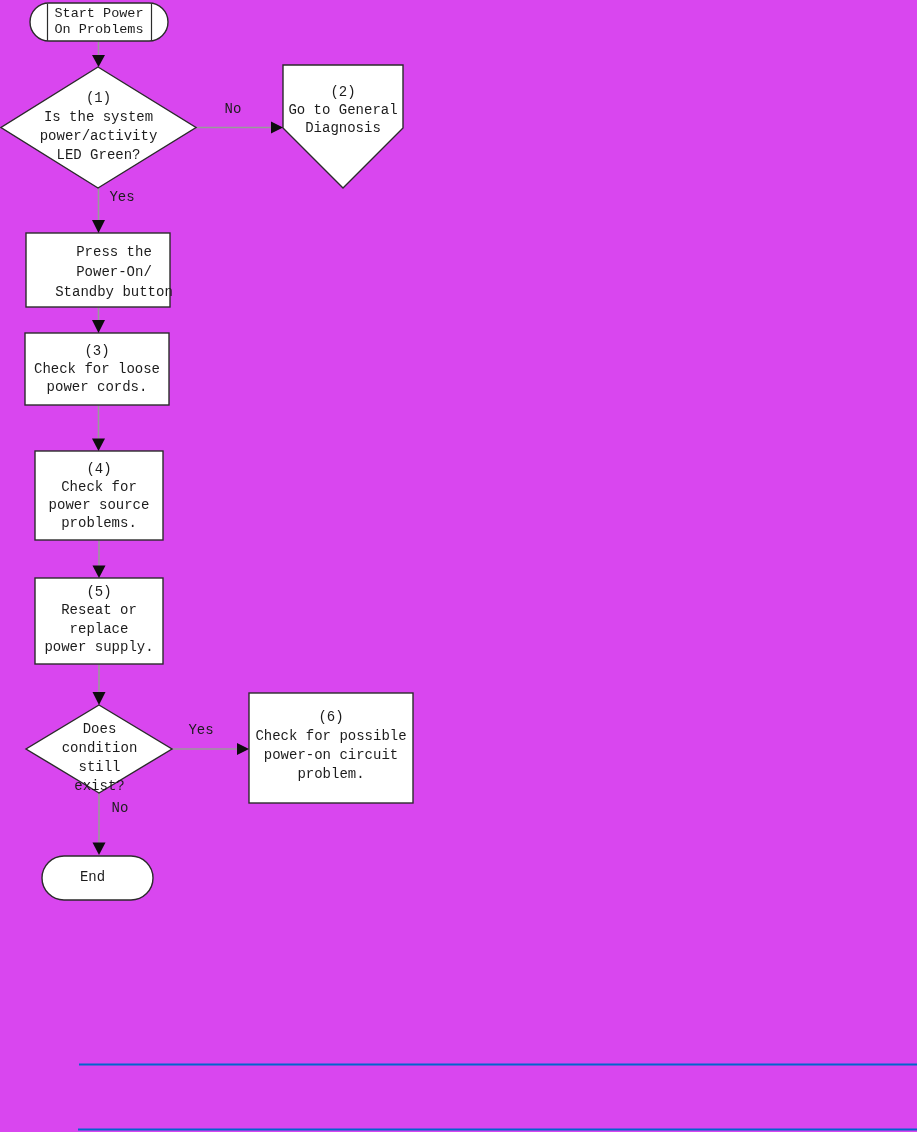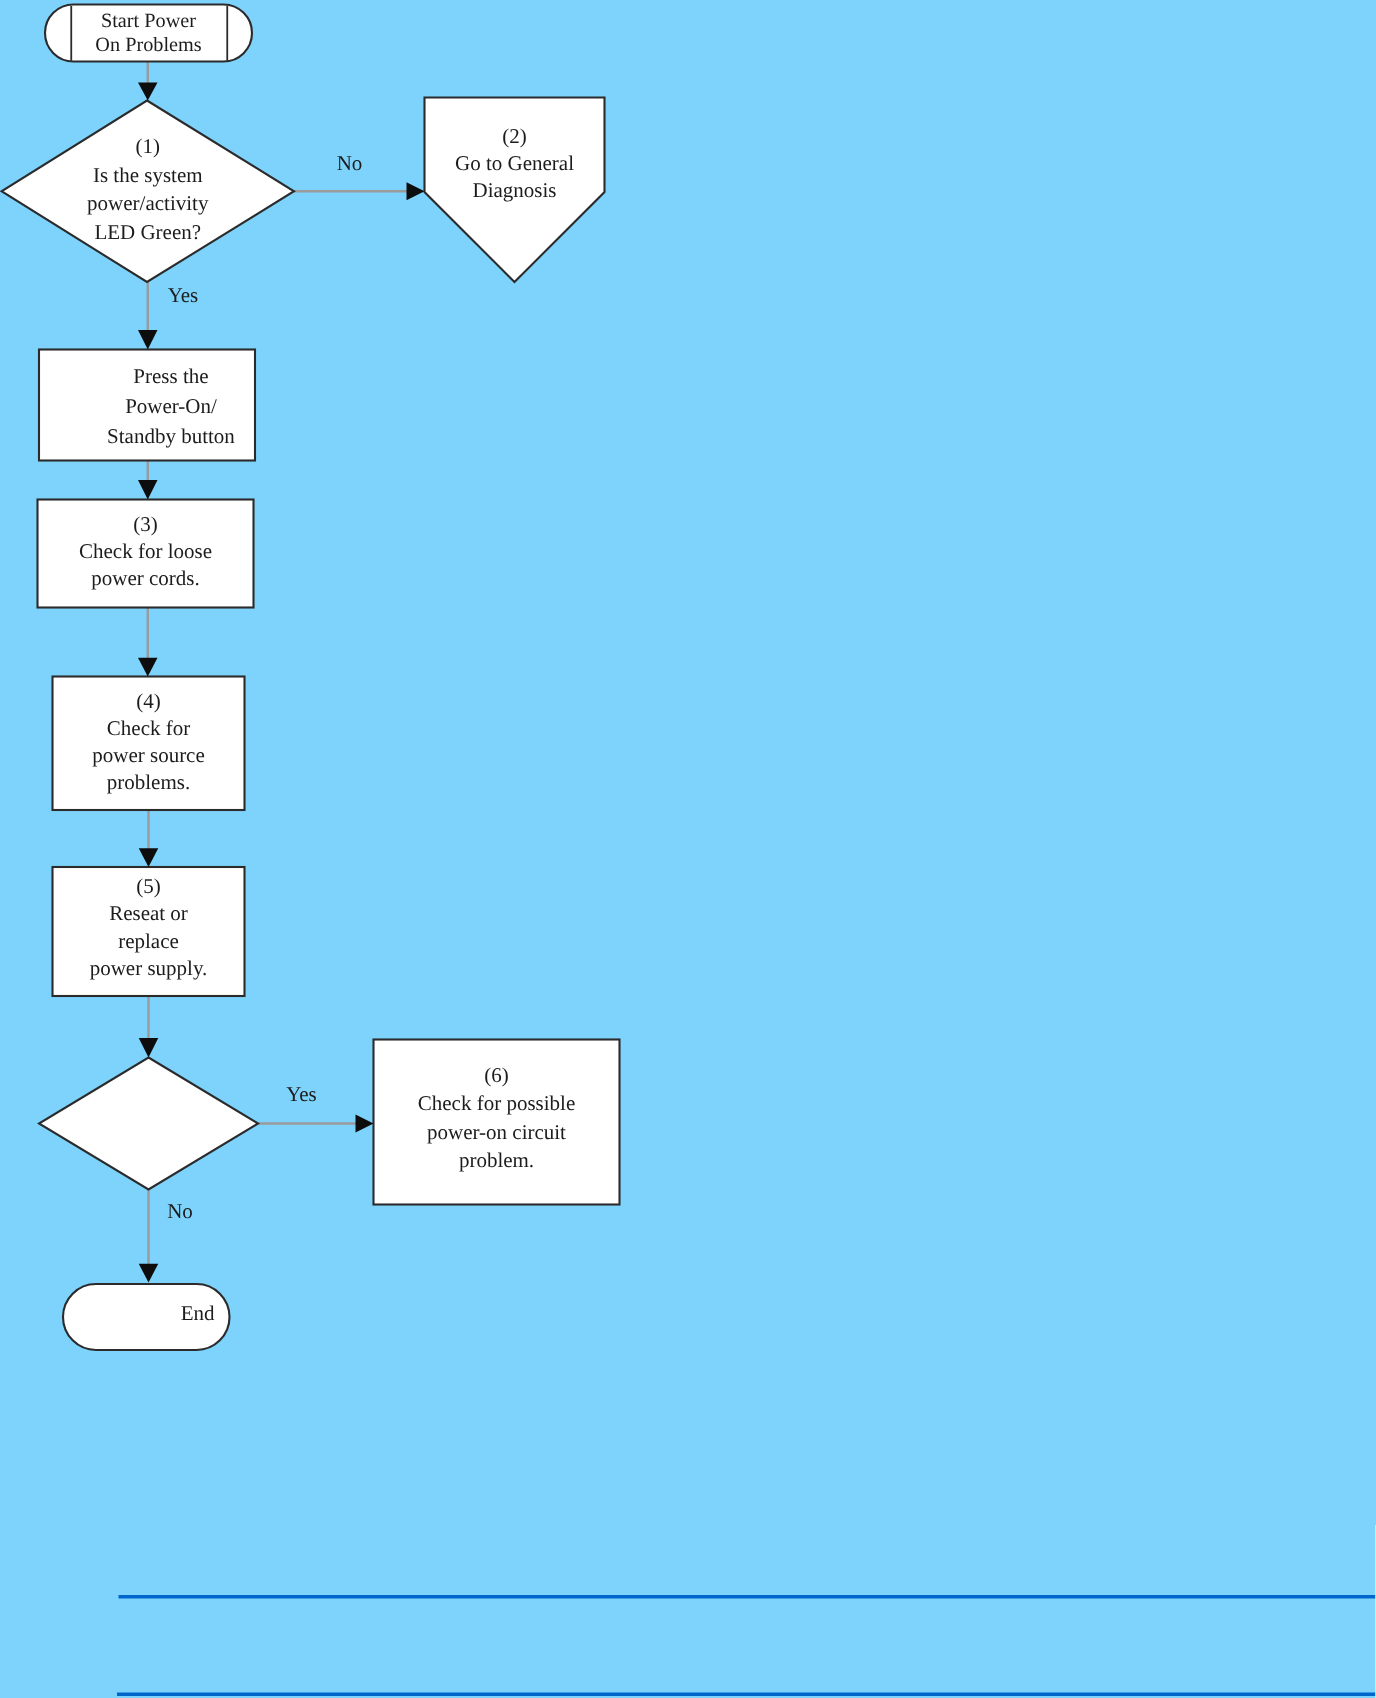--- a/index.html
+++ b/index.html
@@ -1,21 +1,21 @@
 <!DOCTYPE html>
 <html><head>
 <meta charset="utf-8">
 <style>
   html, body { margin: 0; padding: 0; background: #ffffff; }
   #canvas {
     position: relative;
     width: 917px;
     height: 1132px;
-    background: #7dd3fc;
-    font-family: Liberation Serif, serif;
+    background: #d946ef;
+    font-family: Liberation Mono, monospace;
     overflow: hidden;
   }
   #shapes { position: absolute; left: 0; top: 0; }
   .shape   { fill: #ffffff; stroke: #2b2b2b; stroke-width: 1.4; }
   .inbar   { stroke: #2b2b2b; stroke-width: 1.2; }
   .conn    { stroke: #9a9a9a; stroke-width: 1.6; }
   .head    { fill: #0d0d0d; stroke: none; }
   .rule    { stroke: #0066cc; stroke-width: 2.2; }
   .lbl {
     position: absolute;
@@ -99,27 +99,30 @@
   <div class="lbl" style="left:35px;  top:460px; width:128px; line-height:18px;">(4)
 Check for
 power source
 problems.</div>
 
   <div class="lbl" style="left:35px;  top:583px; width:128px; line-height:18.3px;">(5)
 Reseat or
 replace
 power supply.</div>
 
+  <div class="lbl" style="left:38px;  top:720px; width:123px;">Does
+condition still
+exist?</div>
 
   <div class="lbl" style="left:249px; top:708px; width:164px;">(6)
 Check for possible
 power-on circuit
 problem.</div>
 
-  <div class="lbl" style="left:42px;  top:869px; width:101px; line-height:16px;text-align:right;">End</div>
+  <div class="lbl" style="left:42px;  top:869px; width:101px; line-height:16px;">End</div>
 
   <div class="lbl" style="left:214px; top:100px; width:38px;">No</div>
 
   <div class="lbl" style="left:102px; top:188px; width:40px;">Yes</div>
 
   <div class="lbl" style="left:182px; top:721px; width:38px;">Yes</div>
 
   <div class="lbl" style="left:102px; top:799px; width:36px;">No</div>
 
 </div>

